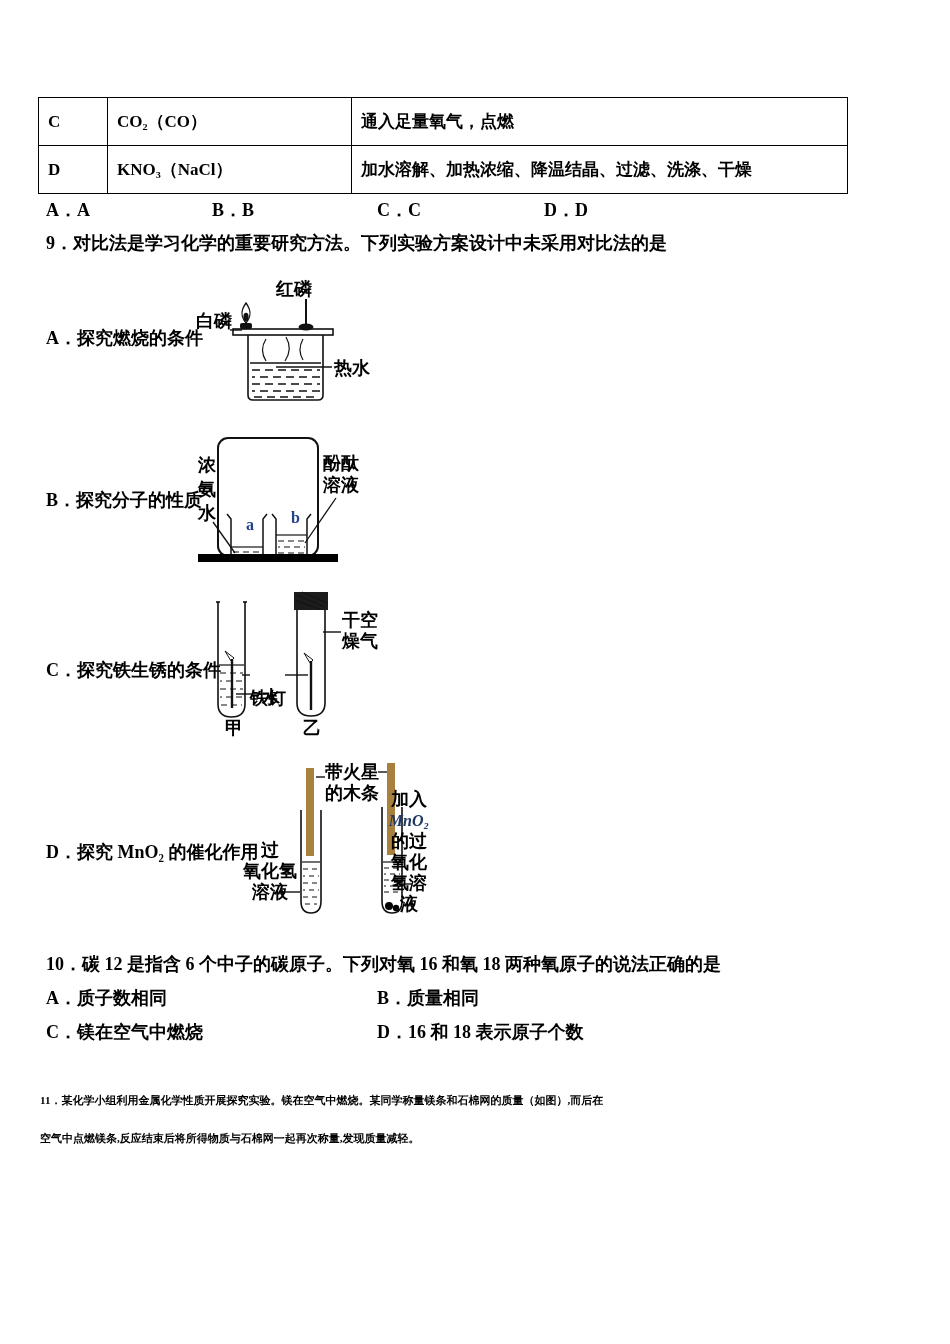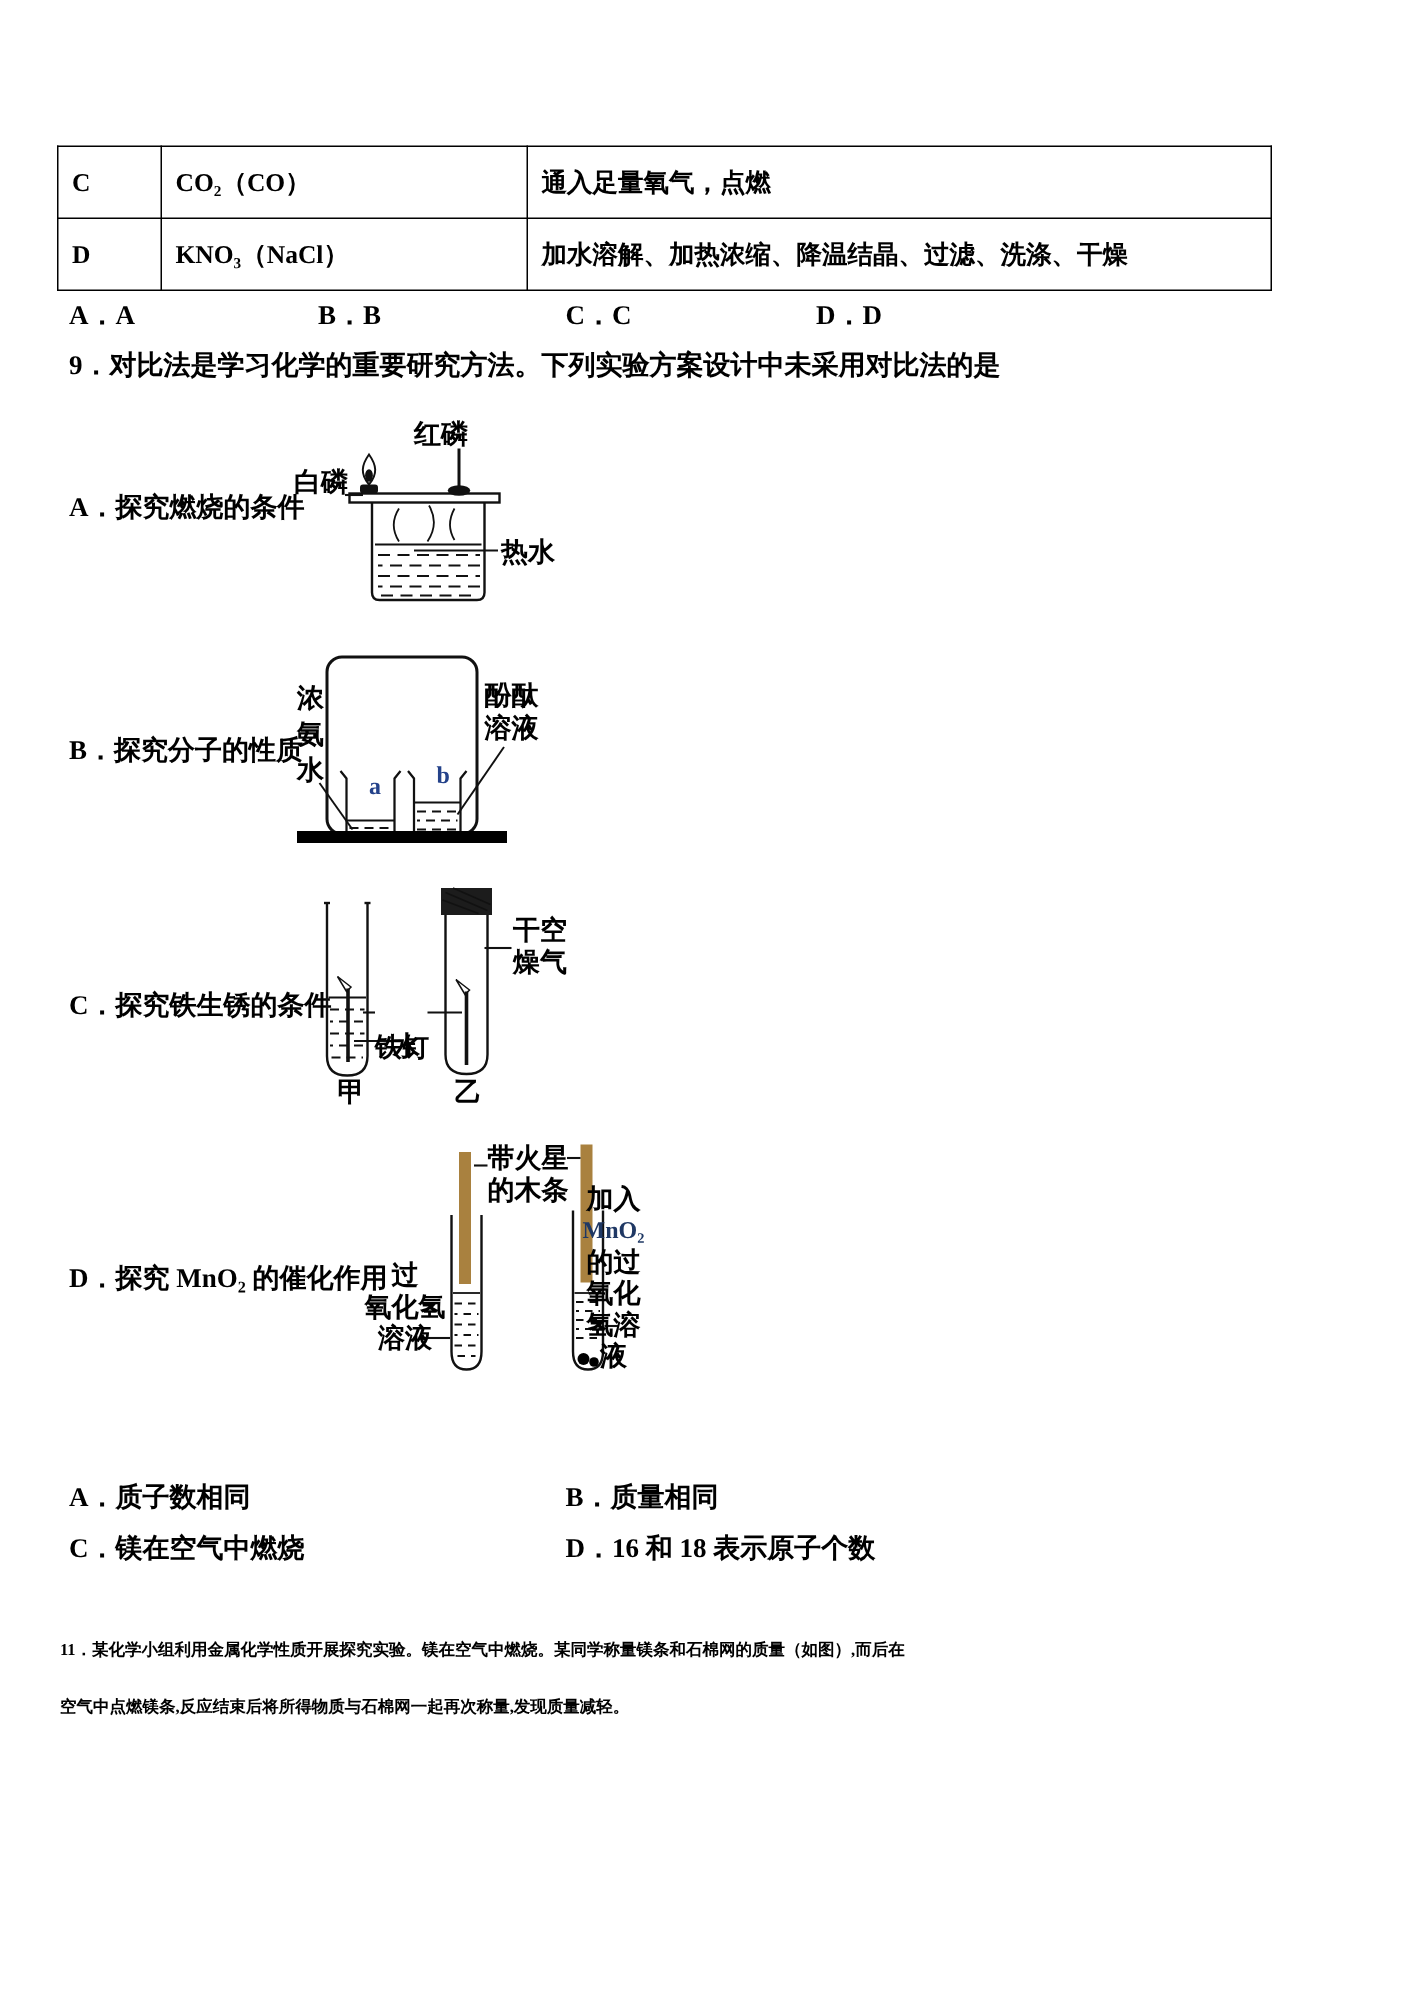--- a/index.html
+++ b/index.html
@@ -200,27 +200,28 @@
       <line x1="163" y1="129" x2="172" y2="129"></line>
     </g>
   </svg>
   <div class="abs t ml" style="left:325px;top:762px;line-height:21px;">带火星
 的木条</div>
   <div class="abs t ml ctr" style="left:243px;top:840px;width:54px;line-height:21px;">过
 氧化氢
 溶液</div>
   <div class="abs" style="left:386px;top:789px;width:46px;">
     <div class="t ctr" style="line-height:21px;">加入</div>
-    <div class="t ctr" style="line-height:21px;color:#1f3864;font-size:16px;">MnO₂</div>
+    <div class="t ctr" style="line-height:21px;color:#1f3864;font-size:16px;font-style:italic;">MnO₂</div>
     <div class="t ml ctr" style="line-height:21px;">的过
 氧化
 氢溶
 液</div>
   </div>
 
+  <div class="abs t" style="left:46px;top:953px;">10．碳 12 是指含 6 个中子的碳原子。下列对氧 16 和氧 18 两种氧原子的说法正确的是</div>
   <div class="abs t" style="left:46px;top:987px;">A．质子数相同</div>
   <div class="abs t" style="left:377px;top:987px;">B．质量相同</div>
   <div class="abs t" style="left:46px;top:1021px;">C．镁在空气中燃烧</div>
   <div class="abs t" style="left:377px;top:1021px;">D．16 和 18 表示原子个数</div>
 
   <div class="abs t t16 ml" style="left:40px;top:1081px;width:880px;line-height:38px;white-space:pre-line;">11．某化学小组利用金属化学性质开展探究实验。镁在空气中燃烧。某同学称量镁条和石棉网的质量（如图）,而后在
 空气中点燃镁条,反应结束后将所得物质与石棉网一起再次称量,发现质量减轻。</div>
 
 </div>
 

